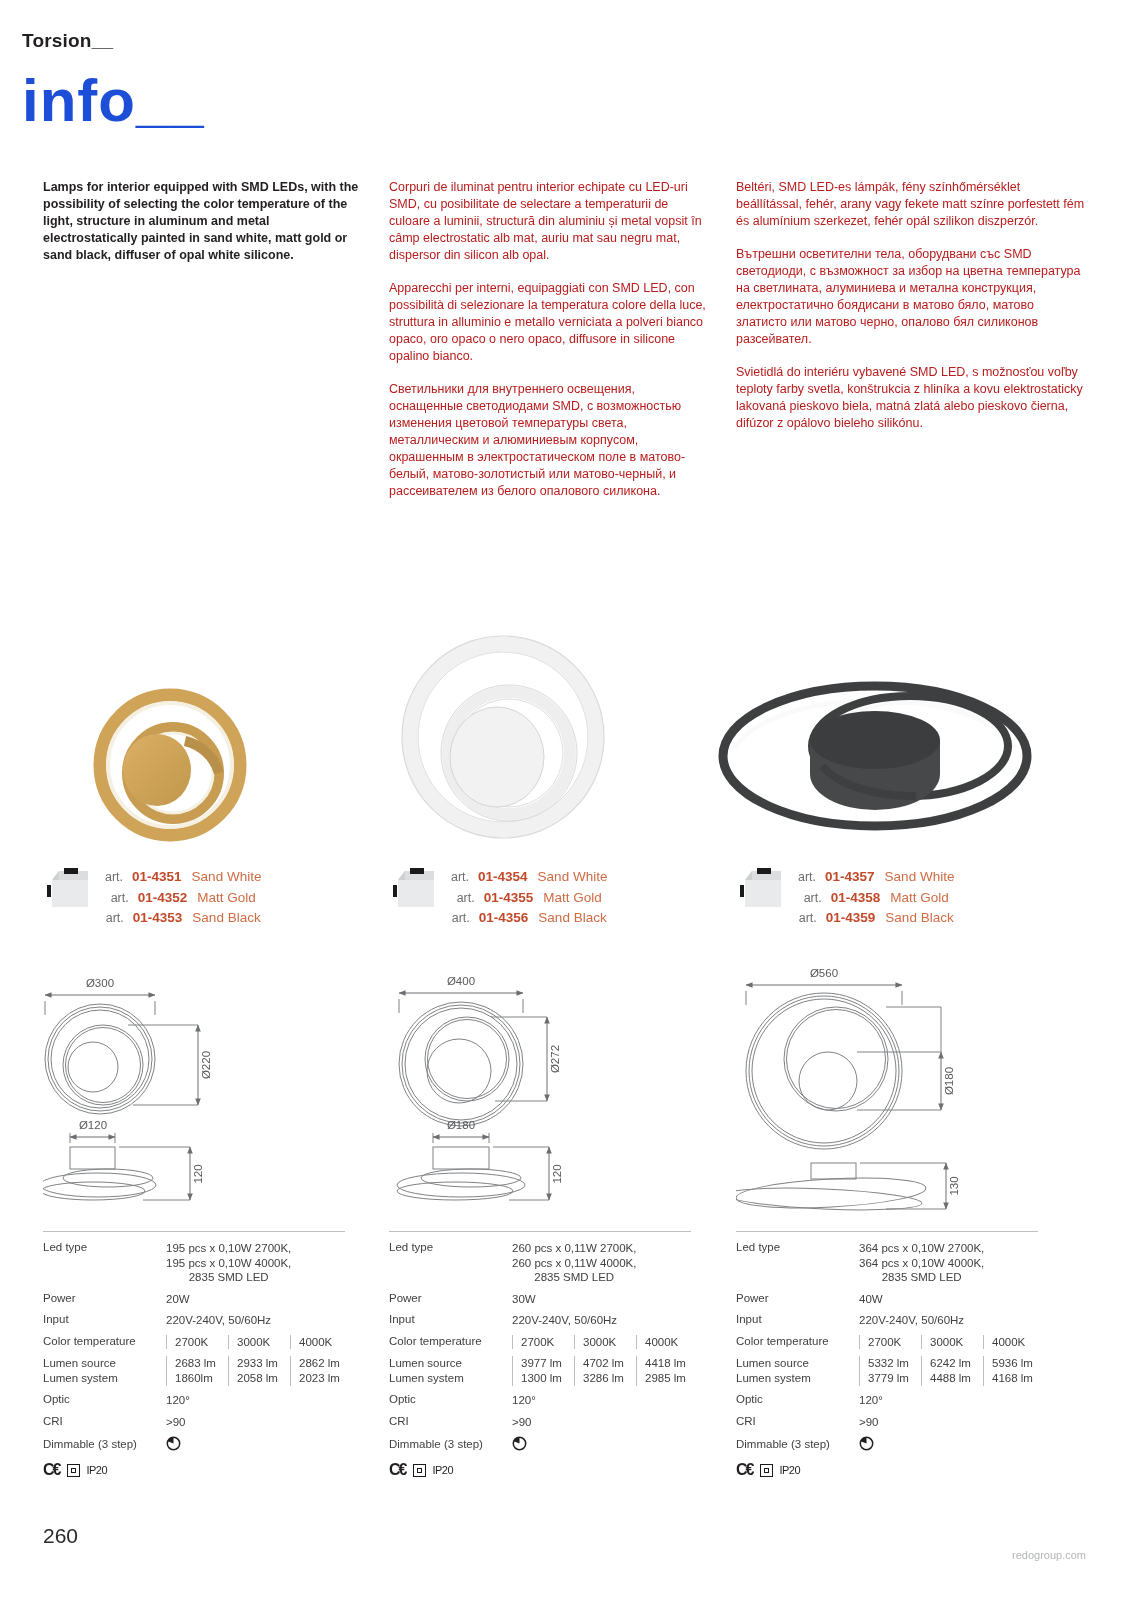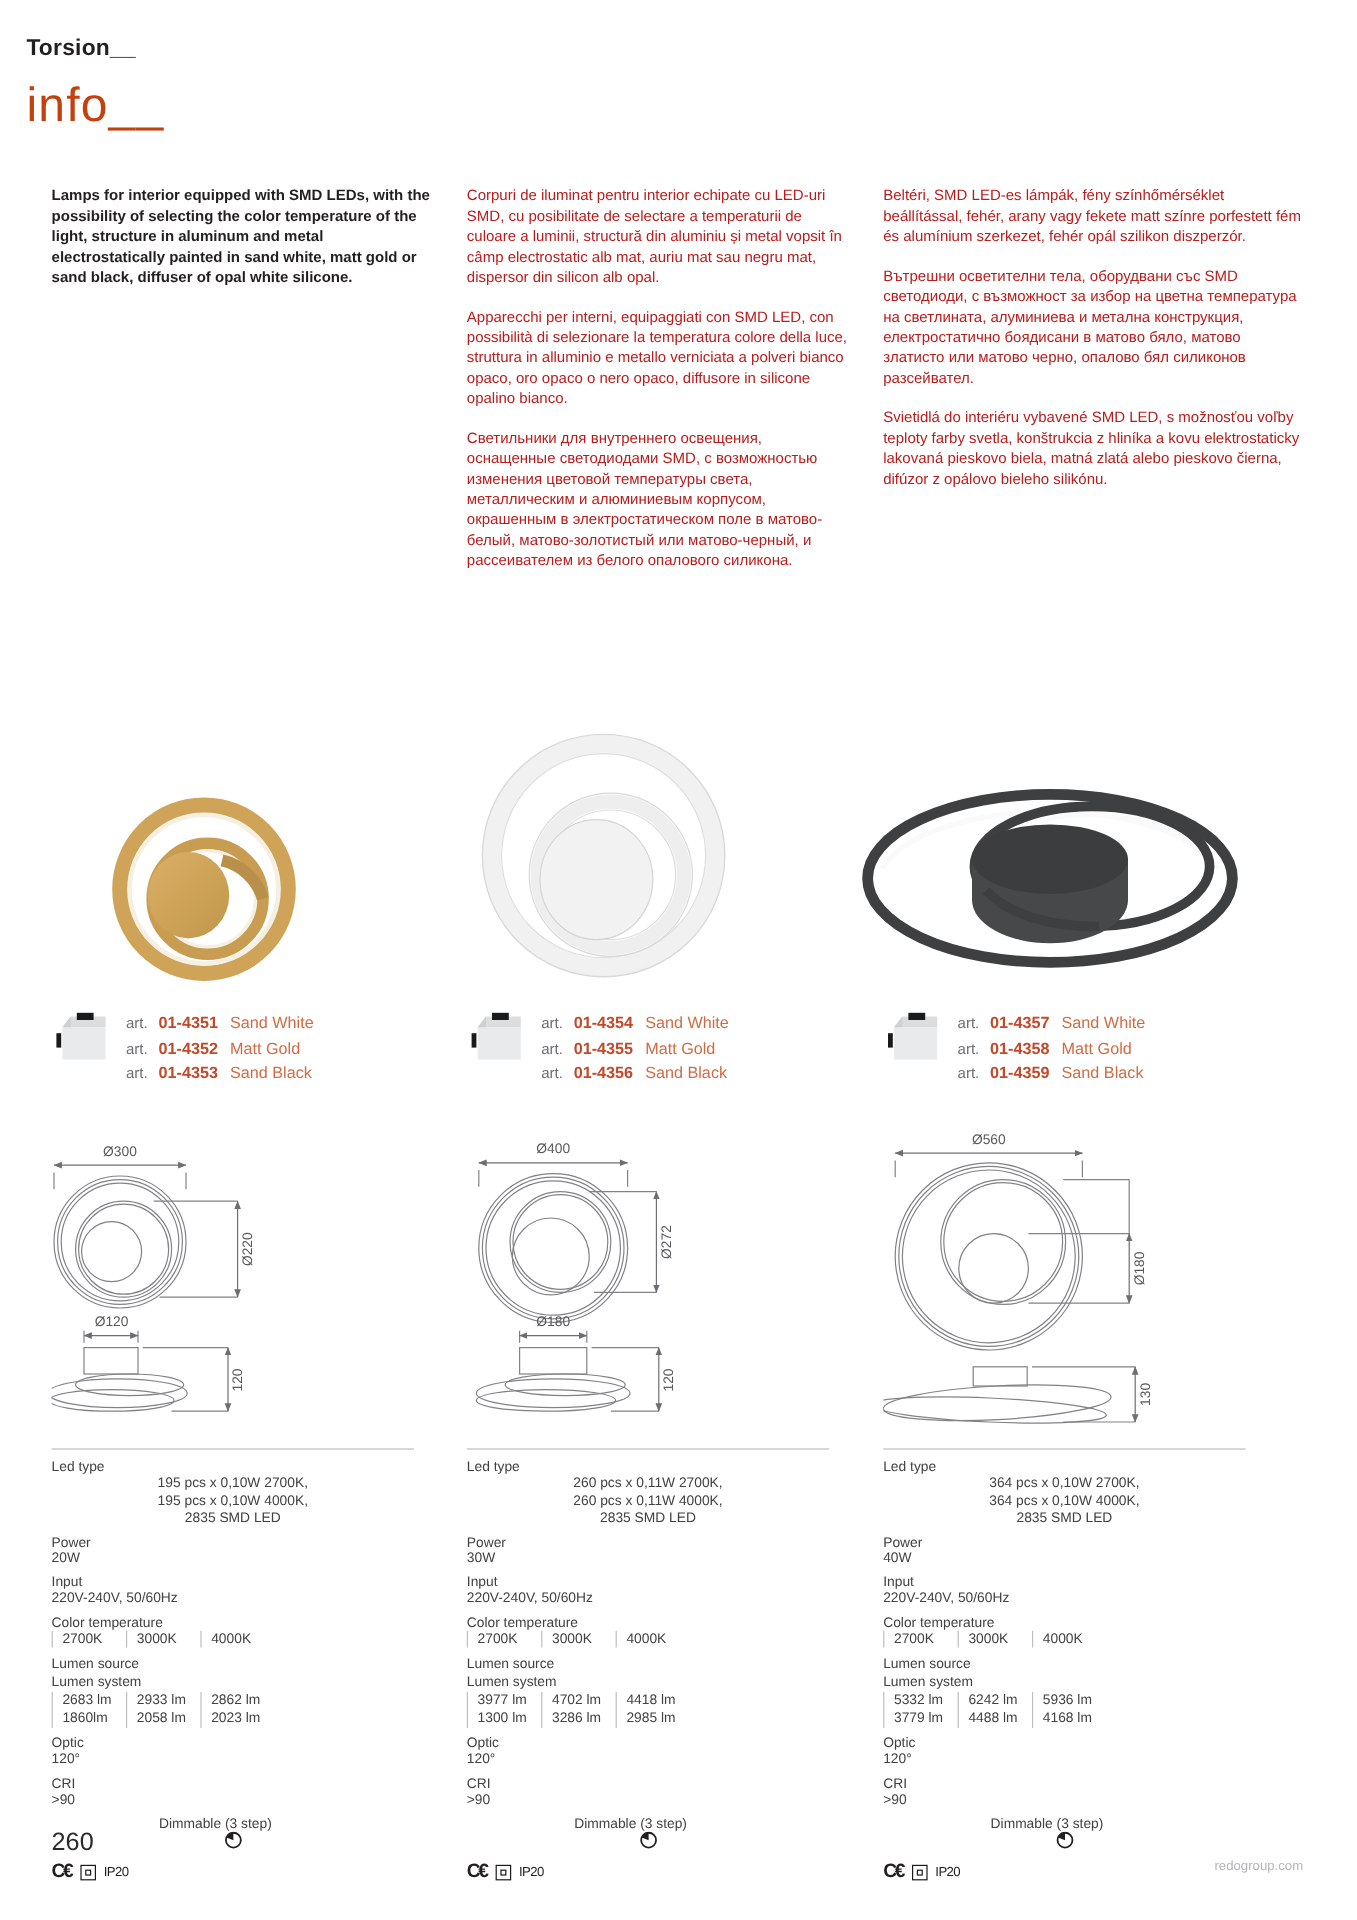--- a/index.html
+++ b/index.html
@@ -7,54 +7,54 @@
     width: 1131px; height: 1600px; background: #ffffff;
     font-family: "Liberation Sans", sans-serif; color: #231f20;
     position: relative; overflow: hidden;
   }
   .page { width: 1131px; height: 1600px; position: relative; }
 
   
   .header { padding: 30px 22px 0; }
   .family { font-size: 19px; font-weight: bold; letter-spacing: .2px; }
   .family .us, .title .us { font-weight: inherit; }
-  .title { font-size: 40px; font-weight: 400; letter-spacing: 1px; margin-top: 14px; color: #c2410c; }
+  .title { font-size: 60px; font-weight: 700; letter-spacing: 1px; margin-top: 14px; color: #1d4ed8; }
 
   
   .cols { display: grid; grid-template-columns: 322px 323px 350px; column-gap: 24px; padding-left: 43px; }
 
   
   .desc-grid { margin-top: 44px; min-height: 438px; align-items: start; }
   .desc p { font-size: 12.5px; line-height: 1.36; color: #b91c1c; margin-bottom: 16px; }
   .desc p.en { font-weight: bold; color: #231f20; }
 
   
   .prod-grid { height: 240px; align-items: end; }
   .prod-cell { position: relative; }
 
   
   .art-grid { margin-top: 8px; height: 86px; }
   .art-block { display: flex; gap: 16px; align-items: flex-start; }
-  .art-lines { padding-top: 2px; }
+  .art-lines { padding-top: 2px; text-align: center; }
   .art-line { font-size: 13.5px; line-height: 19.5px; white-space: nowrap; }
   .art-word { color: #6d6e71; font-size: 12.5px; margin-right: 9px; }
   .art-code { color: #c2492a; font-weight: bold; margin-right: 10px; }
   .art-finish { color: #cf6c45; }
 
   
   .dims-grid { margin-top: 6px; height: 270px; }
   .dim-svg line, .dim-svg circle, .dim-svg ellipse, .dim-svg rect, .dim-svg path
     { stroke: #808285; stroke-width: 1; fill: none; }
   .dim-svg .dline { stroke: #6d6e71; }
   .dim-label { font-size: 11.5px; fill: #58595b; stroke: none; }
 
   
   .table-grid { margin-top: 4px; }
   .spec-table { width: 302px; border-top: 1px solid #bcbec0; padding-top: 9px; font-size: 11.5px; color: #414042; }
-  .spec-row { display: flex; margin-bottom: 7px; flex-direction: column; }
+  .spec-row { display: flex; margin-bottom: 7px; }
   .spec-label { width: 123px; flex: none; color: #414042; }
   .spec-value { line-height: 14.5px; }
   .spec-row.multi .spec-value div { line-height: 14.5px; text-align: center; }
   .tri-cells { display: flex; align-items: center; }
   .tri-cells .cell { border-left: 1px solid #bcbec0; padding-left: 8px; width: 62px; line-height: 14.5px; }
   .lum .spec-label div { line-height: 15px; }
   .lum .cell div { line-height: 15px; }
   .dimmable-row { align-items: center; }
 
   .cert-row { display: flex; align-items: center; margin-top: 10px; gap: 3px; }

